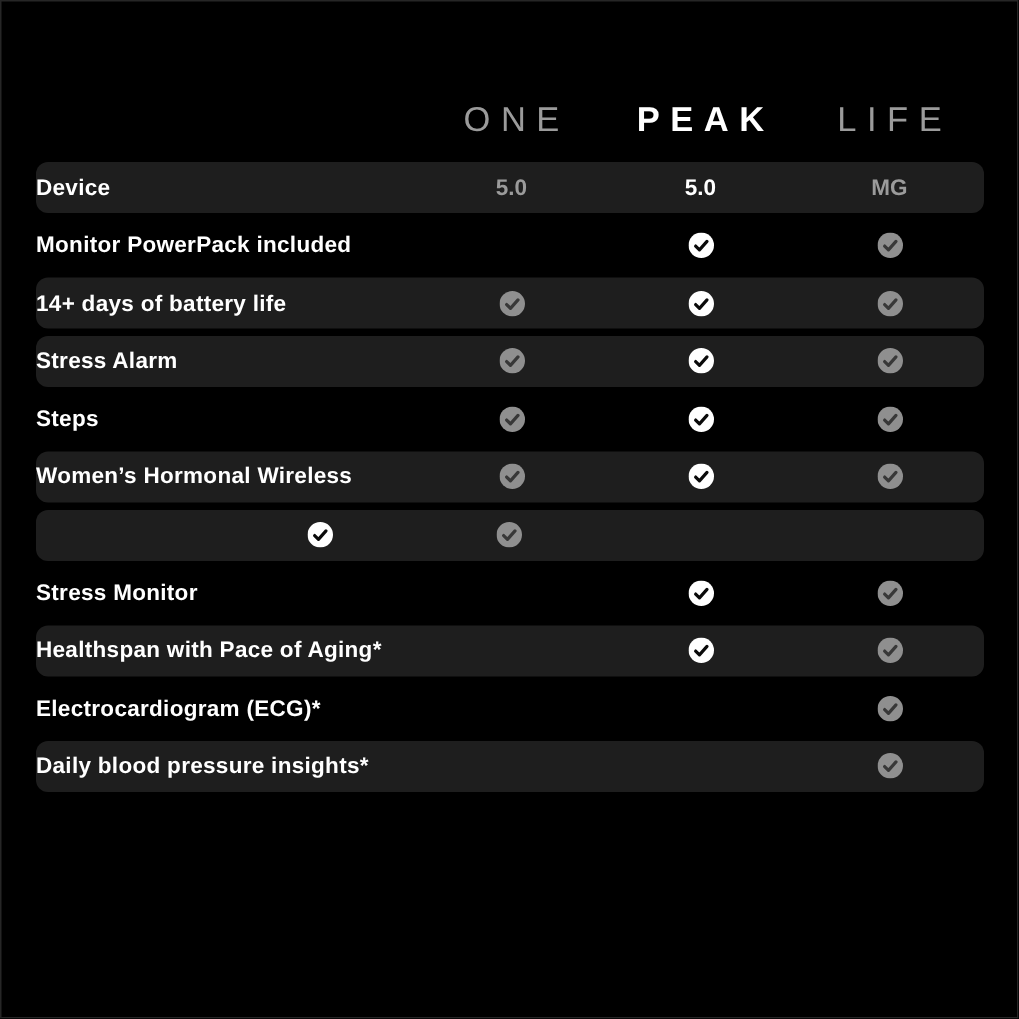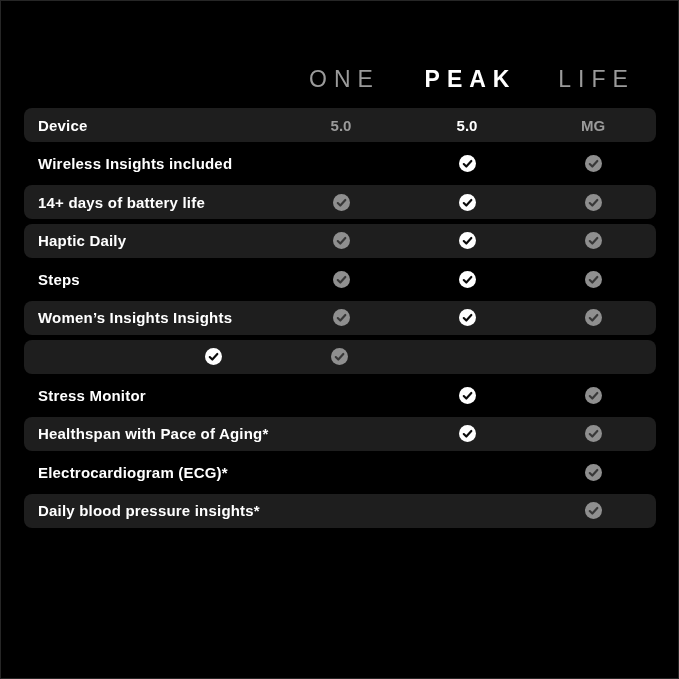--- a/index.html
+++ b/index.html
@@ -56,21 +56,21 @@
     background: transparent;
   }
   .row.alt {
     background: var(--row-bg, #1e1e1e);
   }
   .row .label {
     flex: 1;
     color: var(--white, #ffffff);
     font-size: 15px;
     font-weight: 700;
-    padding-left: 14px;
+    padding-left: 0;
     letter-spacing: 0.2px;
     white-space: nowrap;
   }
   .cell {
     width: 126px;
     display: flex;
     justify-content: center;
     align-items: center;
     text-align: right;
   }
@@ -109,21 +109,21 @@
           <span class="val one">5.0</span>
         </div>
         <div class="cell">
           <span class="val peak">5.0</span>
         </div>
         <div class="cell">
           <span class="val life">MG</span>
         </div>
       </div>
       <div class="row">
-        <div class="label">Wireless Insights included</div>
+        <div class="label">Monitor PowerPack included</div>
         <div class="cell"></div>
         <div class="cell">
           <svg class="chk peak" width="17" height="17" viewBox="0 0 20 20">
             <circle class="chk-circle" cx="10" cy="10" r="10"></circle>
             <path class="chk-mark" d="M5.6 10.6 l3 3 l5.9 -6.6" fill="none" stroke-width="2.5" stroke-linecap="round" stroke-linejoin="round"></path>
           </svg>
         </div>
         <div class="cell">
           <svg class="chk gray" width="17" height="17" viewBox="0 0 20 20">
             <circle class="chk-circle" cx="10" cy="10" r="10"></circle>
@@ -146,21 +146,21 @@
           </svg>
         </div>
         <div class="cell">
           <svg class="chk gray" width="17" height="17" viewBox="0 0 20 20">
             <circle class="chk-circle" cx="10" cy="10" r="10"></circle>
             <path class="chk-mark" d="M5.6 10.6 l3 3 l5.9 -6.6" fill="none" stroke-width="2.5" stroke-linecap="round" stroke-linejoin="round"></path>
           </svg>
         </div>
       </div>
       <div class="row alt">
-        <div class="label">Haptic Daily</div>
+        <div class="label">Stress Alarm</div>
         <div class="cell">
           <svg class="chk gray" width="17" height="17" viewBox="0 0 20 20">
             <circle class="chk-circle" cx="10" cy="10" r="10"></circle>
             <path class="chk-mark" d="M5.6 10.6 l3 3 l5.9 -6.6" fill="none" stroke-width="2.5" stroke-linecap="round" stroke-linejoin="round"></path>
           </svg>
         </div>
         <div class="cell">
           <svg class="chk peak" width="17" height="17" viewBox="0 0 20 20">
             <circle class="chk-circle" cx="10" cy="10" r="10"></circle>
             <path class="chk-mark" d="M5.6 10.6 l3 3 l5.9 -6.6" fill="none" stroke-width="2.5" stroke-linecap="round" stroke-linejoin="round"></path>
@@ -188,21 +188,21 @@
           </svg>
         </div>
         <div class="cell">
           <svg class="chk gray" width="17" height="17" viewBox="0 0 20 20">
             <circle class="chk-circle" cx="10" cy="10" r="10"></circle>
             <path class="chk-mark" d="M5.6 10.6 l3 3 l5.9 -6.6" fill="none" stroke-width="2.5" stroke-linecap="round" stroke-linejoin="round"></path>
           </svg>
         </div>
       </div>
       <div class="row alt">
-        <div class="label">Women’s Insights Insights</div>
+        <div class="label">Women’s Hormonal Wireless</div>
         <div class="cell">
           <svg class="chk gray" width="17" height="17" viewBox="0 0 20 20">
             <circle class="chk-circle" cx="10" cy="10" r="10"></circle>
             <path class="chk-mark" d="M5.6 10.6 l3 3 l5.9 -6.6" fill="none" stroke-width="2.5" stroke-linecap="round" stroke-linejoin="round"></path>
           </svg>
         </div>
         <div class="cell">
           <svg class="chk peak" width="17" height="17" viewBox="0 0 20 20">
             <circle class="chk-circle" cx="10" cy="10" r="10"></circle>
             <path class="chk-mark" d="M5.6 10.6 l3 3 l5.9 -6.6" fill="none" stroke-width="2.5" stroke-linecap="round" stroke-linejoin="round"></path>

